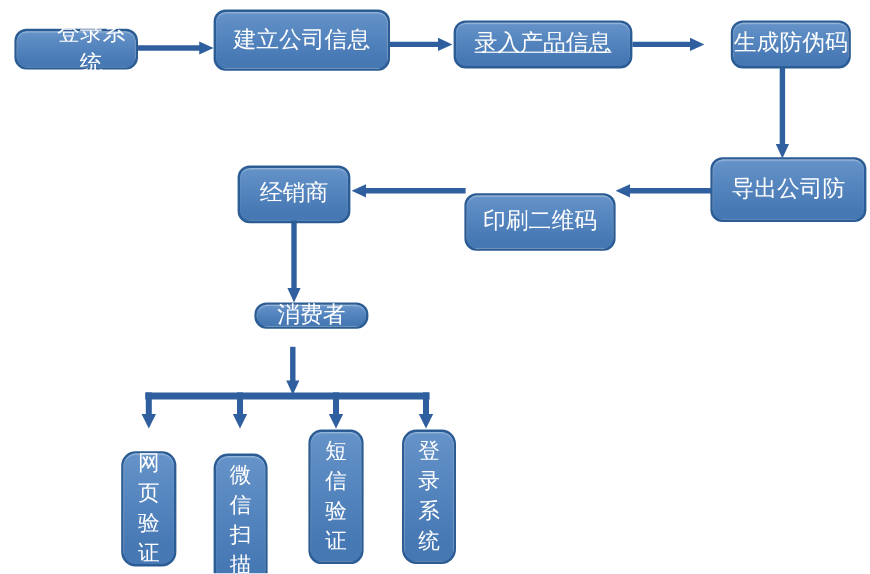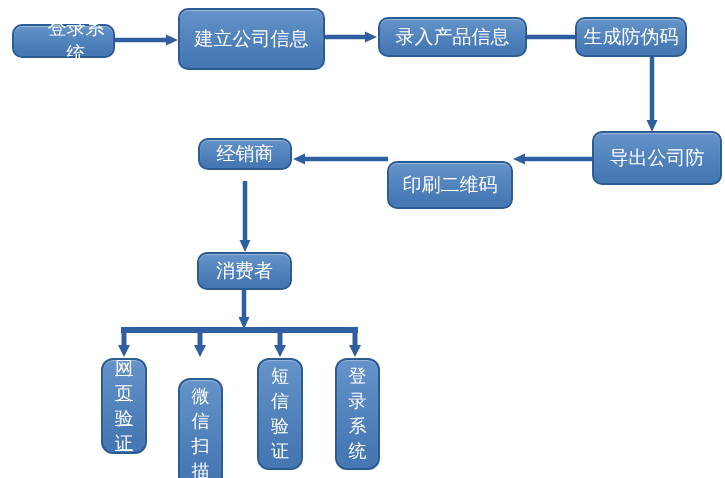--- a/index.html
+++ b/index.html
@@ -68,49 +68,49 @@
     <line class="cline" x1="200" y1="327" x2="200" y2="346" stroke-width="5"></line>
     <polygon class="carrow" points="200,357 194,345 206,345"></polygon>
     <line class="cline" x1="280" y1="327" x2="280" y2="346" stroke-width="5"></line>
     <polygon class="carrow" points="280,357 274,345 286,345"></polygon>
     <line class="cline" x1="355" y1="327" x2="355" y2="346" stroke-width="5"></line>
     <polygon class="carrow" points="355,357 349,345 361,345"></polygon>
   </svg>
 
   <div class="node" style="left:12px;top:24px;width:103px;height:34px;padding-left:25px;">登录系统</div>
 
-  <div class="node" style="left:178px;top:8px;width:147px;height:62px;">
+  <div class="node" style="left:178px;top:8px;width:147px;height:51px;">
     <span class="l1">建立公司信息</span>
   </div>
 
-  <div class="node" style="left:378px;top:17px;width:149px;height:40px;">录入产品信息</div>
+  <div class="node" style="left:378px;top:17px;width:149px;height:40px;text-decoration:underline;">录入产品信息</div>
 
-  <div class="node" style="left:575px;top:17px;width:112px;height:40px;">生成防伪码</div>
+  <div class="node" style="left:609px;top:17px;width:100px;height:40px;">生成防伪码</div>
 
   <div class="node" style="left:592px;top:131px;width:130px;height:54px;font-family:Liberation Serif, serif;">
     <span class="l1">导出公司防</span>
   </div>
 
   <div class="node" style="left:387px;top:137px;width:126px;height:48px;margin-top:24px;">
     <span class="l1">印刷二维码</span>
   </div>
 
-  <div class="node" style="left:198px;top:138px;width:94px;height:32px;">经销商</div>
+  <div class="node" style="left:198px;top:138px;width:94px;height:48px;">经销商</div>
 
-  <div class="node" style="left:197px;top:252px;width:95px;height:38px;text-align:center;">消费者</div>
+  <div class="node" style="left:212px;top:252px;width:95px;height:22px;text-align:center;">消费者</div>
 
-  <div class="node vertical" style="left:101px;top:358px;width:46px;height:96px;text-decoration:underline;">
+  <div class="node vertical" style="left:101px;top:376px;width:46px;height:96px;">
     <span class="vtext">网页验证</span>
   </div>
 
   <div class="node vertical" style="left:178px;top:378px;width:45px;height:112px;">
     <span class="vtext">微信扫描</span>
   </div>
 
-  <div class="node vertical" style="left:257px;top:358px;width:46px;height:112px;">
+  <div class="node vertical" style="left:257px;top:358px;width:46px;height:112px;border-radius:11px;">
     <span class="vtext">短信验证</span>
   </div>
 
   <div class="node vertical" style="left:335px;top:358px;width:45px;height:112px;">
     <span class="vtext">登录系统</span>
   </div>
 
 </div>
 
 </body></html>

